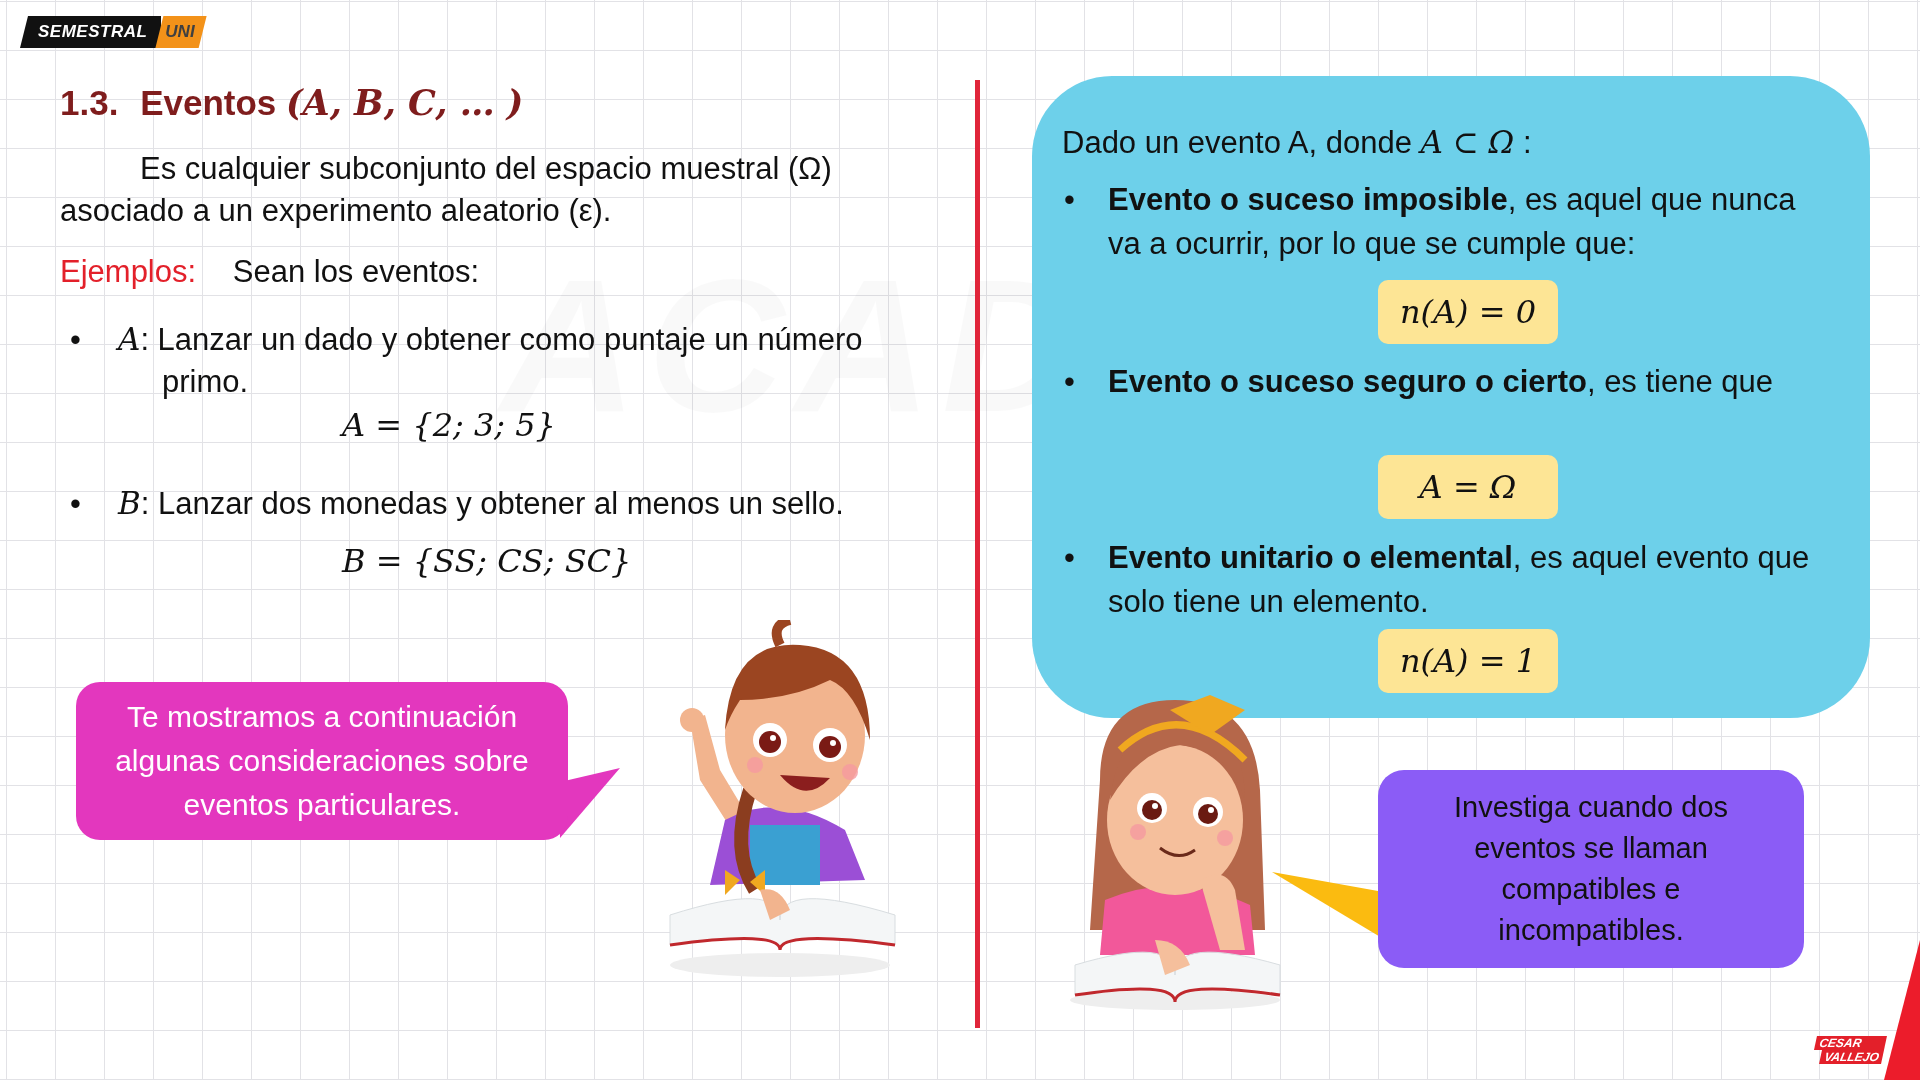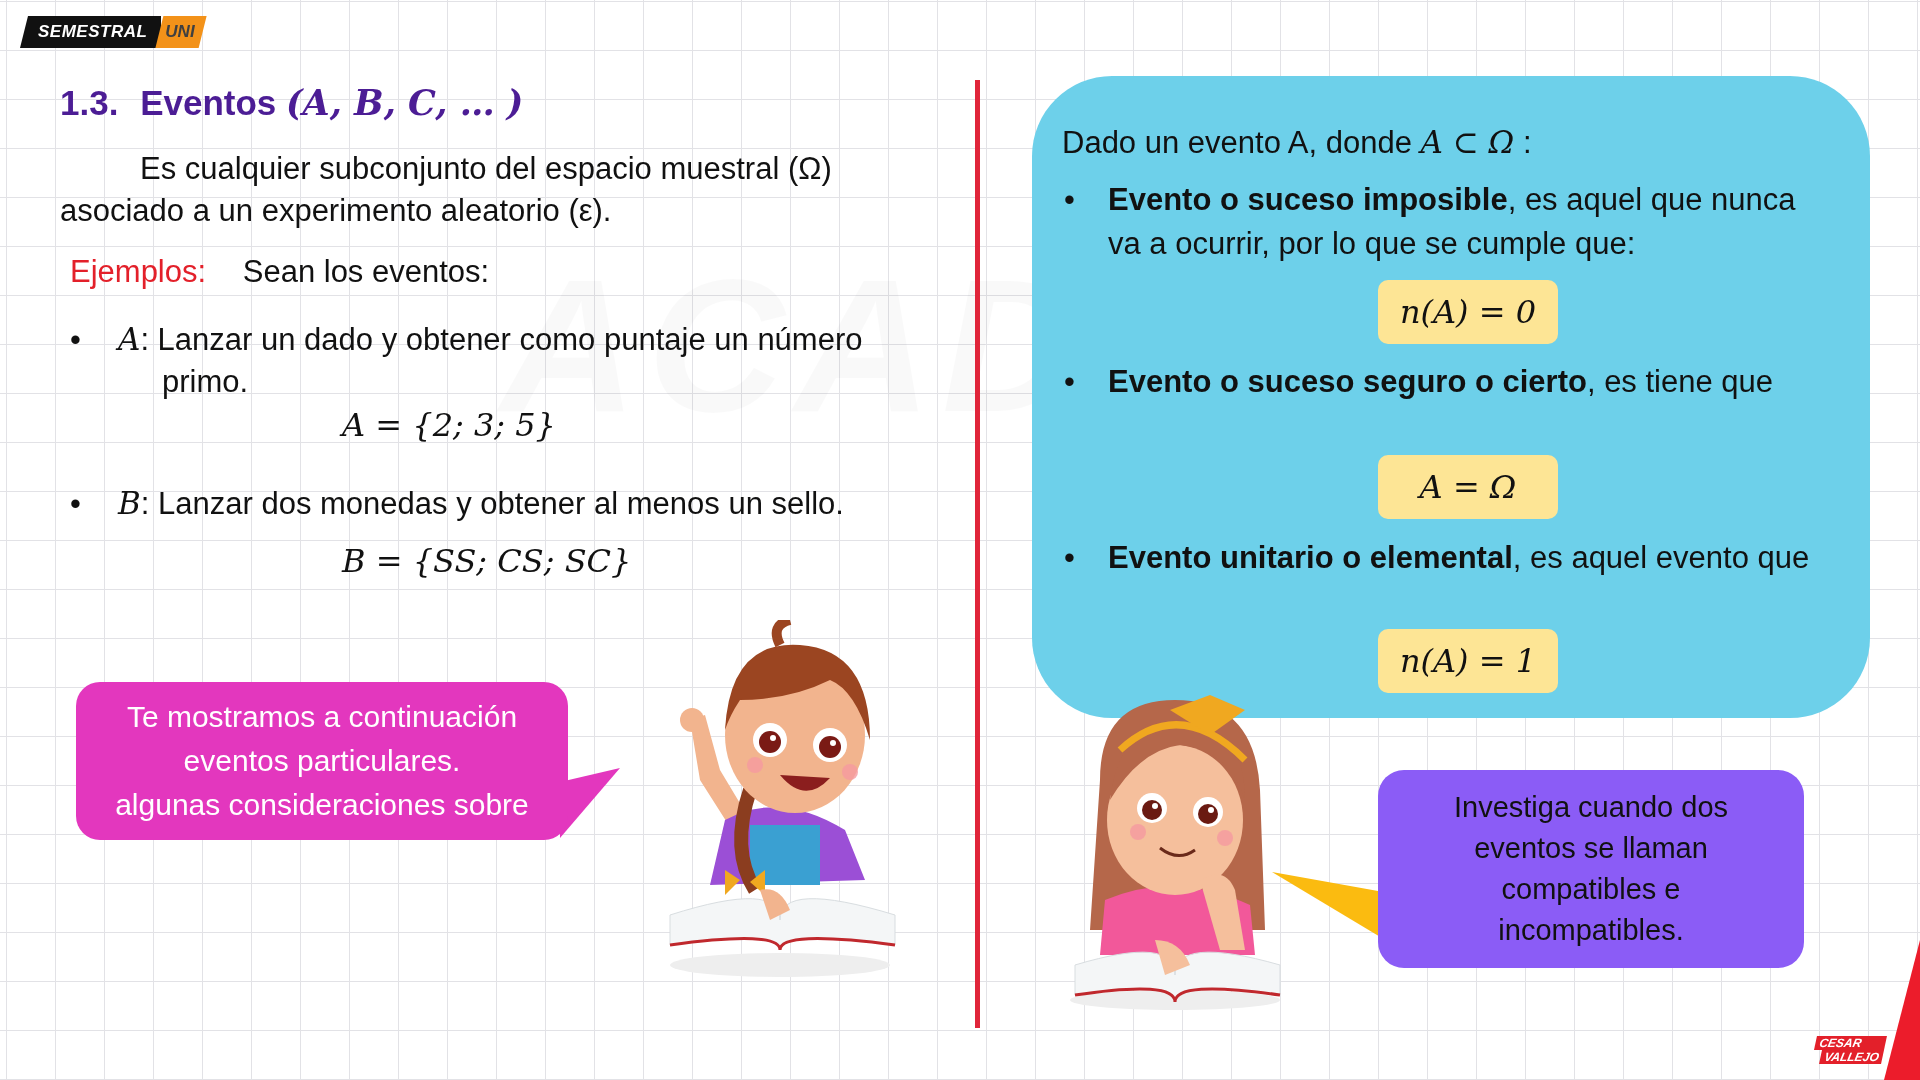--- a/index.html
+++ b/index.html
@@ -32,25 +32,25 @@
     margin-left: -6px;
   }
 
   
   .watermark {
     left: 500px; top: 260px; font-size: 190px; font-weight: bold; font-style: italic;
     color: rgba(0,0,0,0.025); letter-spacing: 10px; line-height: 0.9;
   }
 
   
-  .title { left: 60px; top: 82px; font-size: 35px; font-weight: bold; color: #4c1d95; }
+  .title { left: 60px; top: 82px; font-size: 35px; font-weight: bold; color: #7f1d1d; }
   .title .serif-math { font-weight: bold; }
   .para { left: 60px; top: 148px; width: 854px; font-size: 31px; line-height: 42px; text-align: justify; }
   .para .indent { display: inline-block; width: 80px; }
-  .examples { left: 60px; top: 254px; font-size: 31px; margin-left: 10px; }
+  .examples { left: 60px; top: 254px; font-size: 31px; }
   .examples .red { color: #e3202a; margin-right: 28px; }
 
   .bullet { font-size: 31px; line-height: 42px; }
   .bul-a { left: 70px; top: 318px; width: 860px; }
   .bul-b { left: 70px; top: 482px; width: 860px; }
   .dot { display: inline-block; width: 48px; }
   .cont { padding-left: 92px; }
   .formula { font-size: 32px; }
   .fa { left: 342px; top: 406px; }
   .fb { left: 342px; top: 542px; font-style: italic; }
@@ -140,22 +140,22 @@
 <div class="abs formula serif-math fa">A = {2; 3; 5}</div>
 
 <div class="abs bullet bul-b">
   <span class="dot">•</span><span class="serif-math">B</span><span>:  Lanzar dos monedas y obtener al menos un sello.</span>
 </div>
 <div class="abs formula serif-math fb">B = {SS; CS; SC}</div>
 
 <div class="abs pink-tail"></div>
 <div class="abs pink">
   <div>Te mostramos a continuación</div>
+  <div>algunas consideraciones sobre</div>
   <div>eventos particulares.</div>
-  <div>algunas consideraciones sobre</div>
 </div>
 
 <svg class="kid" style="left:630px; top:620px;" width="300" height="370" viewBox="0 0 300 370">
   <ellipse cx="150" cy="345" rx="110" ry="12" fill="#eeeeee"></ellipse>
 
   <path d="M60 100 L75 95 L90 150 L120 200 L105 215 L70 160 Z" fill="#f2b48e"></path>
   <circle cx="62" cy="100" r="12" fill="#f2b48e"></circle>
 
   <path d="M95 200 Q150 170 215 210 L235 260 L80 265 Z" fill="#9b4fd6"></path>
   <rect x="120" y="205" width="70" height="60" fill="#3aa0d2"></rect>
@@ -197,20 +197,21 @@
 </div>
 <div class="abs ybox serif-math y1">n(A) = 0</div>
 
 <div class="abs pbul pb2">
   <span class="dot">•</span><b>Evento o suceso seguro o cierto</b><span>, es tiene que</span><br>
 </div>
 <div class="abs ybox serif-math y2">A = Ω</div>
 
 <div class="abs pbul pb3">
   <span class="dot">•</span><b>Evento unitario o elemental</b><span>, es aquel evento que</span><br>
+  <span class="cont">solo tiene un elemento.</span>
 </div>
 <div class="abs ybox serif-math y3">n(A) = 1</div>
 
 <svg class="kid" style="left:1060px; top:690px;" width="240" height="330" viewBox="0 0 240 330">
   <ellipse cx="115" cy="310" rx="105" ry="10" fill="#eeeeee"></ellipse>
 
   <path d="M40 90 Q40 10 115 10 Q195 10 200 100 L205 240 L30 240 Z" fill="#b5674a"></path>
 
   <path d="M45 210 Q115 180 190 215 L195 265 L40 265 Z" fill="#f2589a"></path>
 

